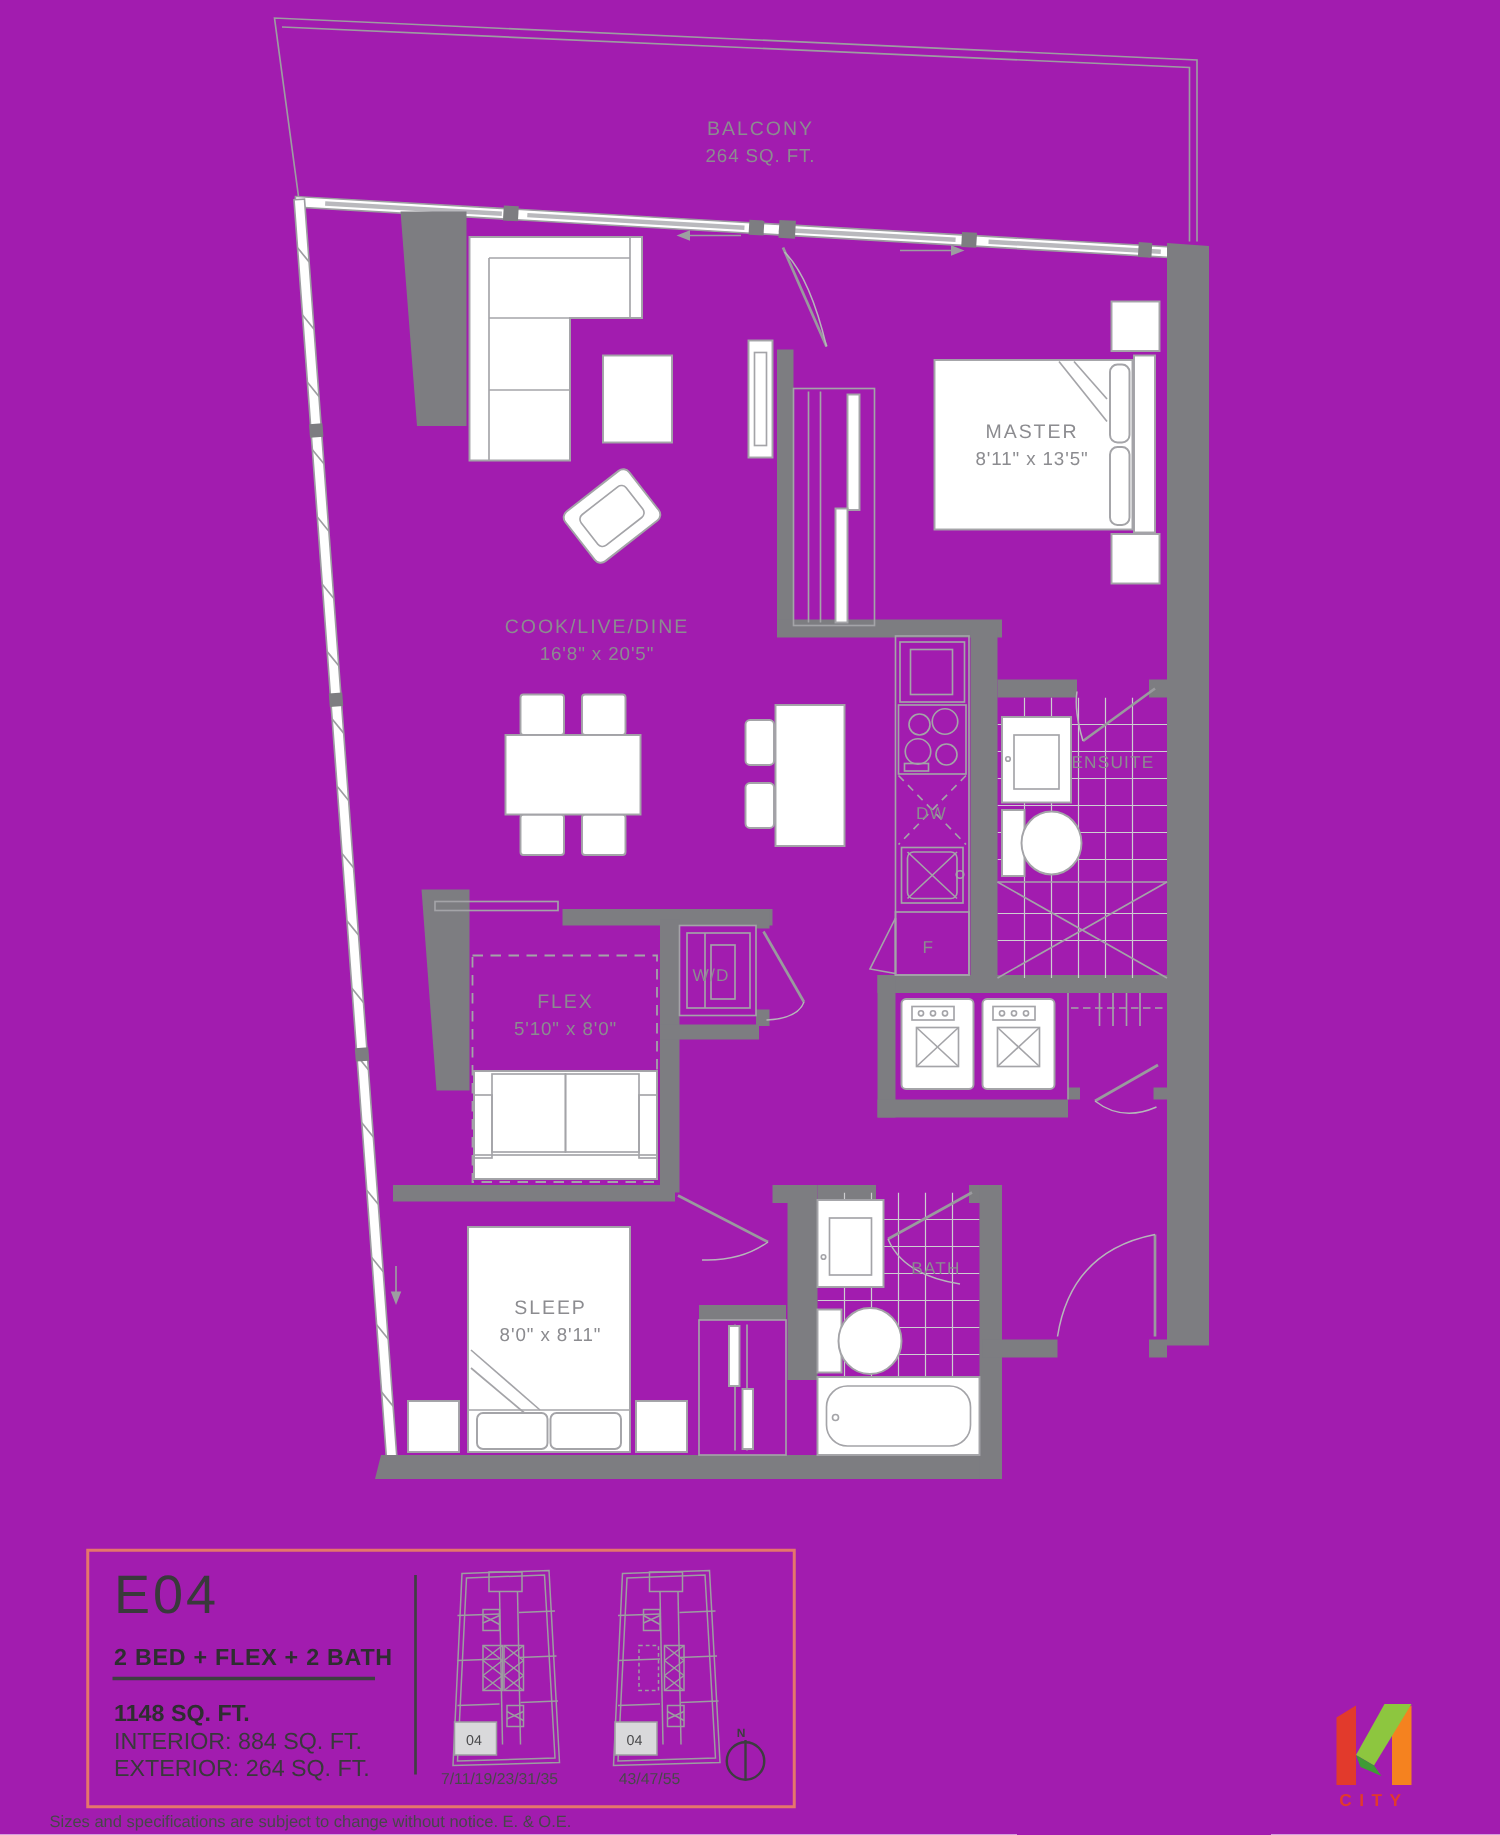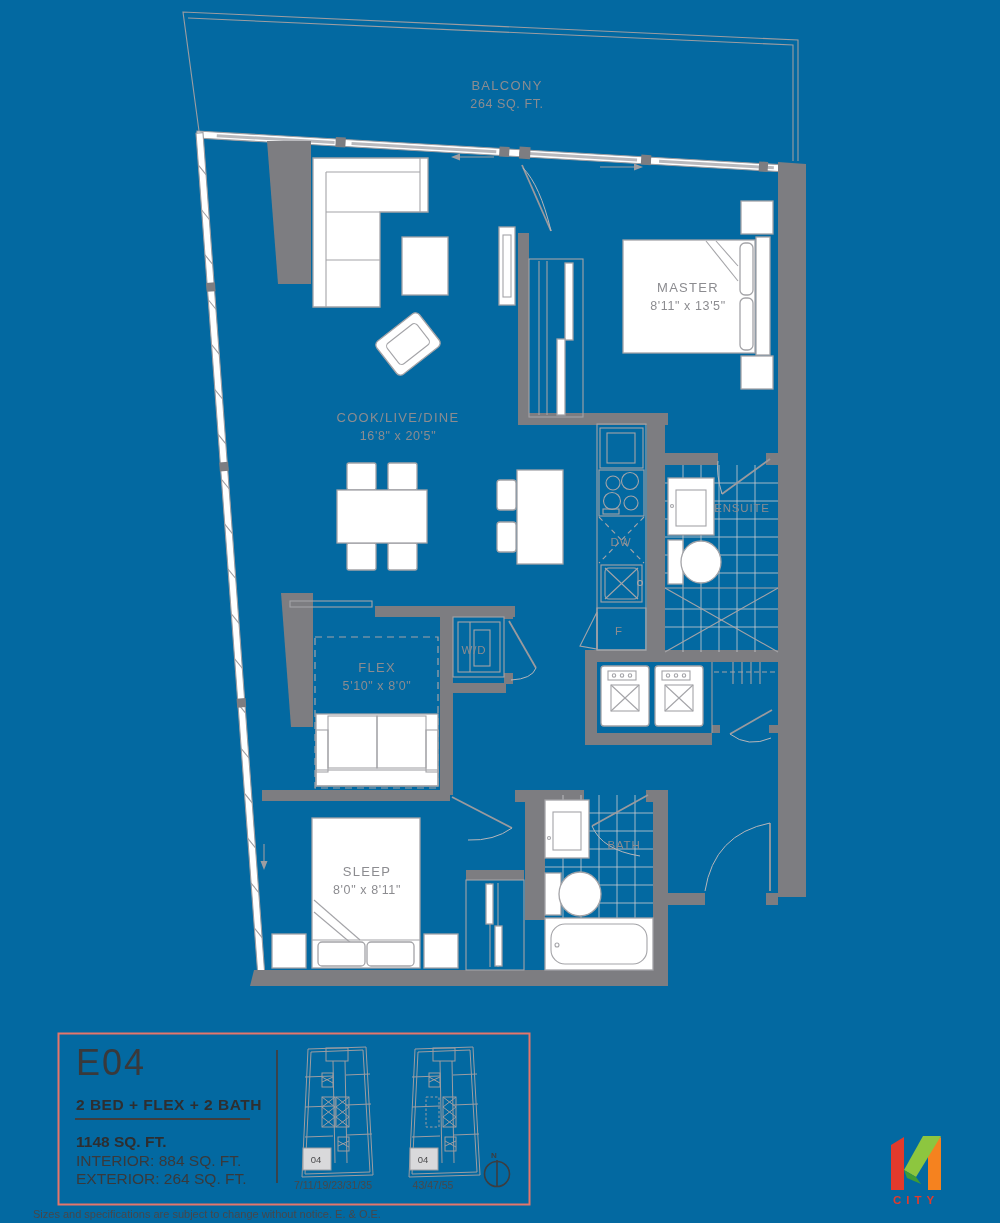--- a/index.html
+++ b/index.html
@@ -1,16 +1,16 @@
 <!DOCTYPE html>
 <html><head>
 <meta charset="utf-8">
 <style>
   html,body{margin:0;padding:0;background:#ffffff;}
-  .page{position:relative;width:1000px;height:1223px;background:#0369a1;
+  .page{position:relative;width:1000px;height:1223px;background:#a21caf;
         font-family:"Liberation Sans",sans-serif;overflow:hidden;}
   svg{display:block}
   svg text{font-family:"Liberation Sans",sans-serif;}
   .w{fill:#7d7d81;stroke:none;}
   .tl{fill:none;stroke:#9d9da1;stroke-width:1.1;}
   .fur{fill:#ffffff;stroke:#a4a4a8;stroke-width:1.3;}
   .fur2{fill:none;stroke:#a4a4a8;stroke-width:1.1;}
   .grid{stroke:#cdcdd0;stroke-width:0.8;}
   .door{fill:none;stroke:#9a9a9e;stroke-width:1.8;}
   .arc{fill:none;stroke:#b6b6ba;stroke-width:1;}

